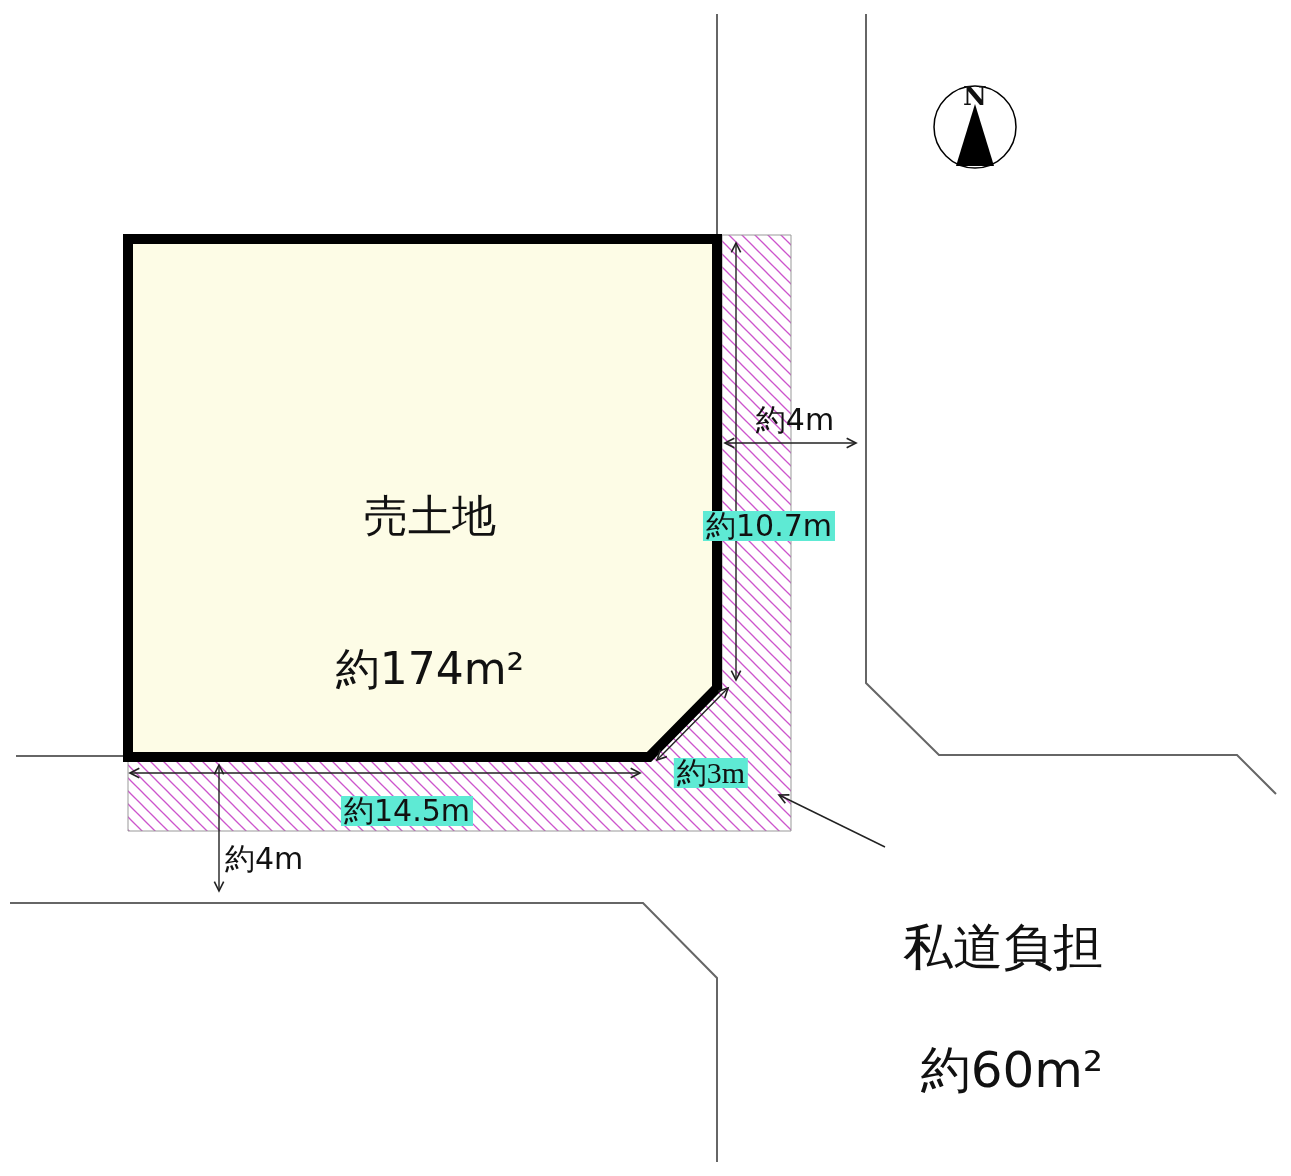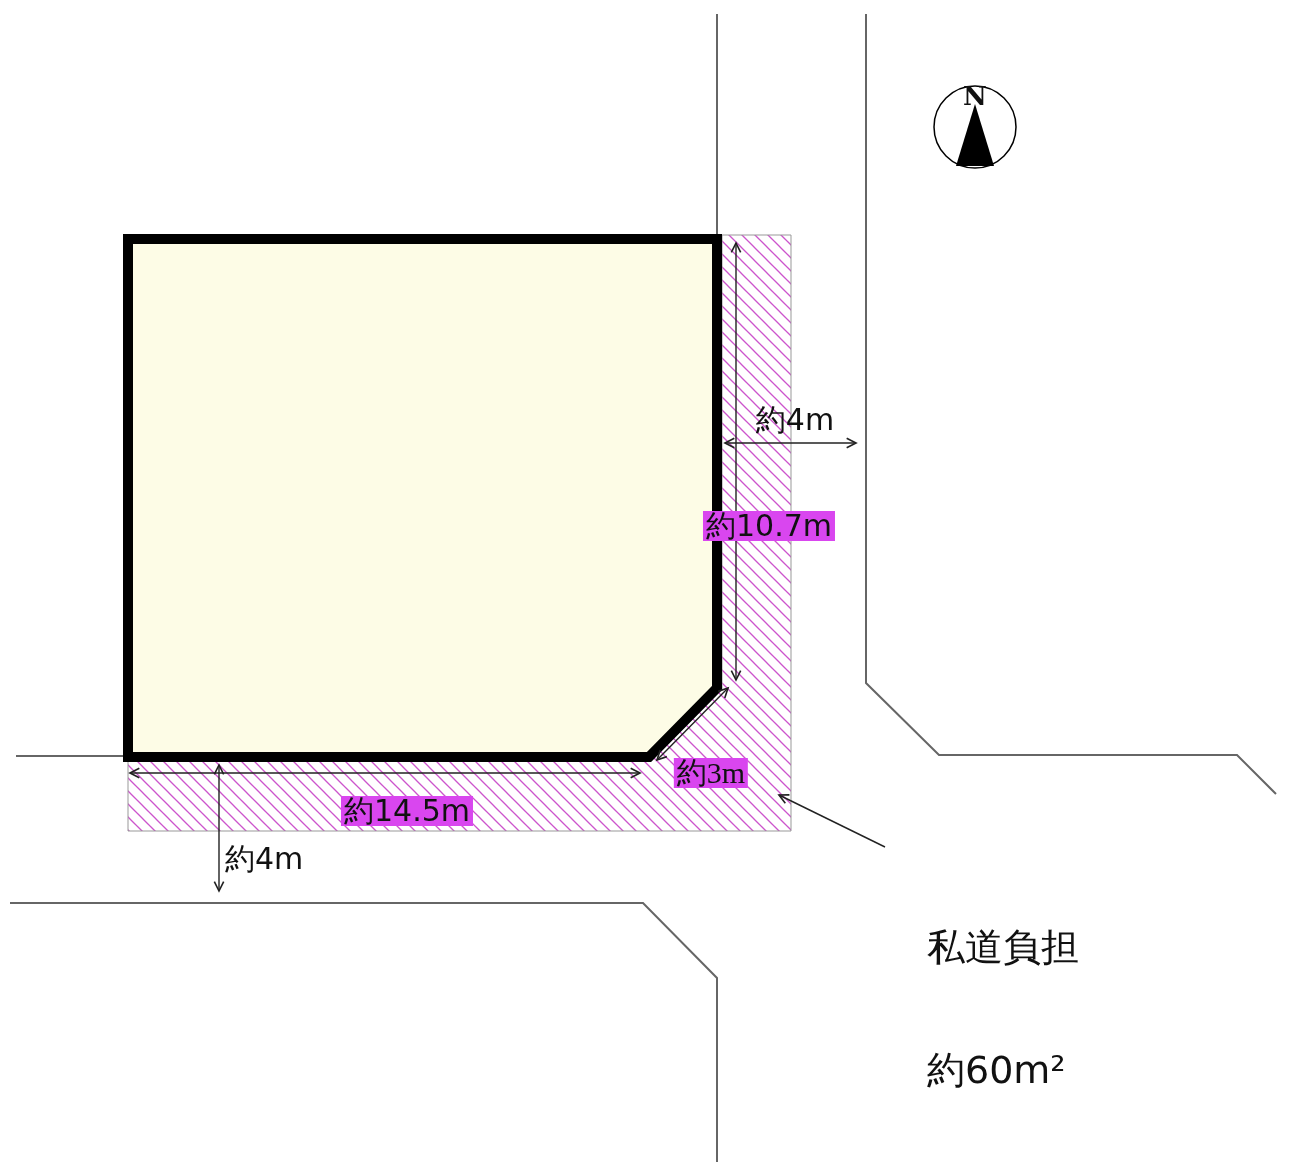--- a/index.html
+++ b/index.html
@@ -29,35 +29,35 @@
   .arrow-head{fill:none;stroke:var(--dimension-line);stroke-width:1.4;}
   .compass-circle{fill:none;stroke:#000000;stroke-width:1.5;}
   .compass-needle{fill:#000000;stroke:none;}
 
   .label{position:absolute;white-space:pre;line-height:1;}
   .dim-label{
     font-size:30px;
     transform:translateX(-50%);
     padding:0 3px;
   }
-  .on-hatch{background:#d946ef;}
+  .on-hatch{background:#5eead4;}
   .plain{background:transparent;}
   .plot-label{
     left:430px;top:388px;
     transform:translateX(-50%);
     text-align:center;
     font-size:44px;
     line-height:51px;
     white-space:pre;
   }
   .private-road-label{
     left:1003px;top:845px;
     transform:translateX(-50%);
-    text-align:left;
-    font-size:38px;
+    text-align:right;
+    font-size:50px;
     line-height:41px;
     white-space:pre;
   }
   .compass-n{
     left:975px;top:83px;
     transform:translateX(-50%);
     font-family:"DejaVu Serif","Liberation Serif",serif;
     font-weight:bold;
     font-size:26px;
   }
@@ -97,20 +97,22 @@
 
     <line class="dim" x1="885" y1="847" x2="779" y2="795" marker-end="url(#arr)"></line>
 
     <circle class="compass-circle" cx="975" cy="127" r="41"></circle>
     <polygon class="compass-needle" points="975,104 956,166 994,166"></polygon>
   </svg>
 
   <div class="label compass-n">N</div>
 
   <div class="label plot-label">
+    <div>売土地</div>
+    <div>約174m²</div>
   </div>
 
   <div class="label dim-label plain" style="left:795px;top:405px;">約4m</div>
 
   <div class="label dim-label on-hatch" style="left:769px;top:511px;">約10.7m</div>
 
   <div class="label dim-label on-hatch" style="left:711px;top:758px;font-family:Liberation Serif, serif;">約3m</div>
 
   <div class="label dim-label on-hatch" style="left:407px;top:796px;">約14.5m</div>
 

